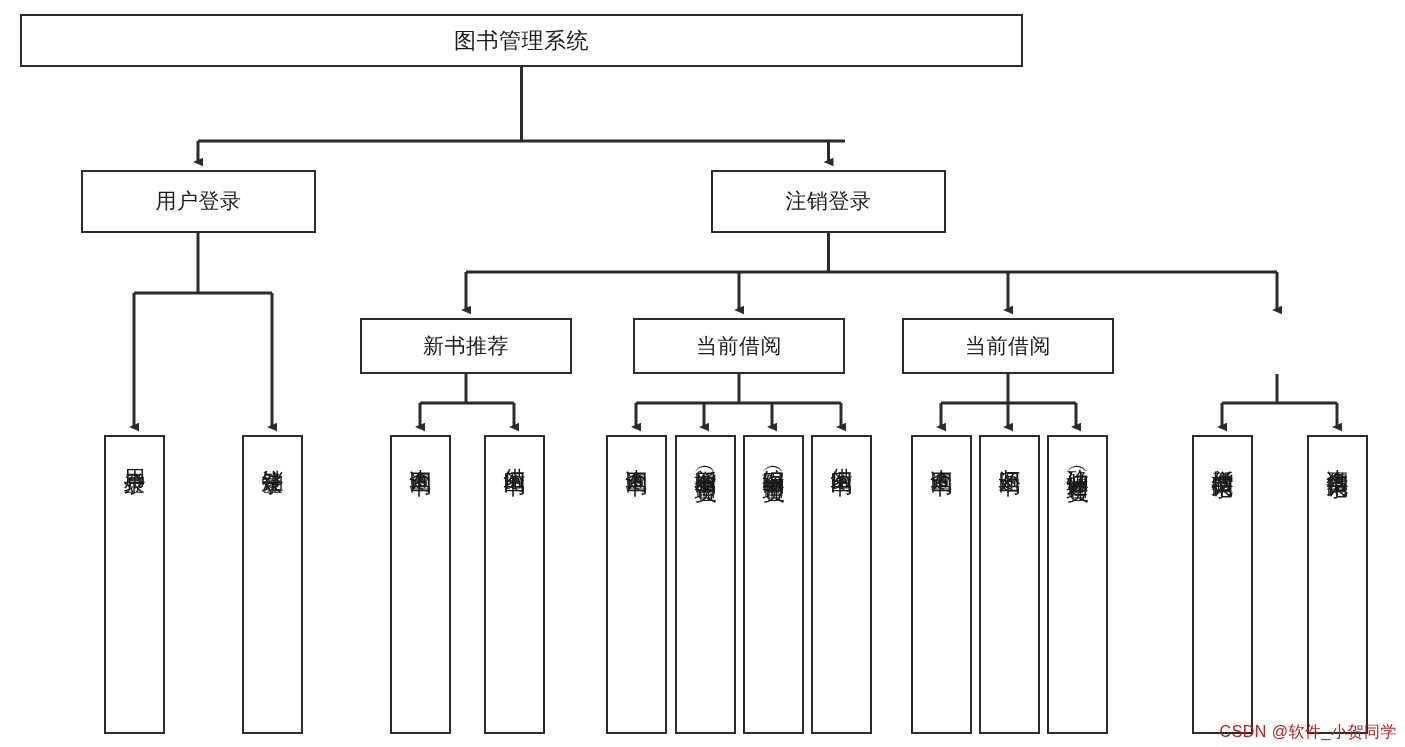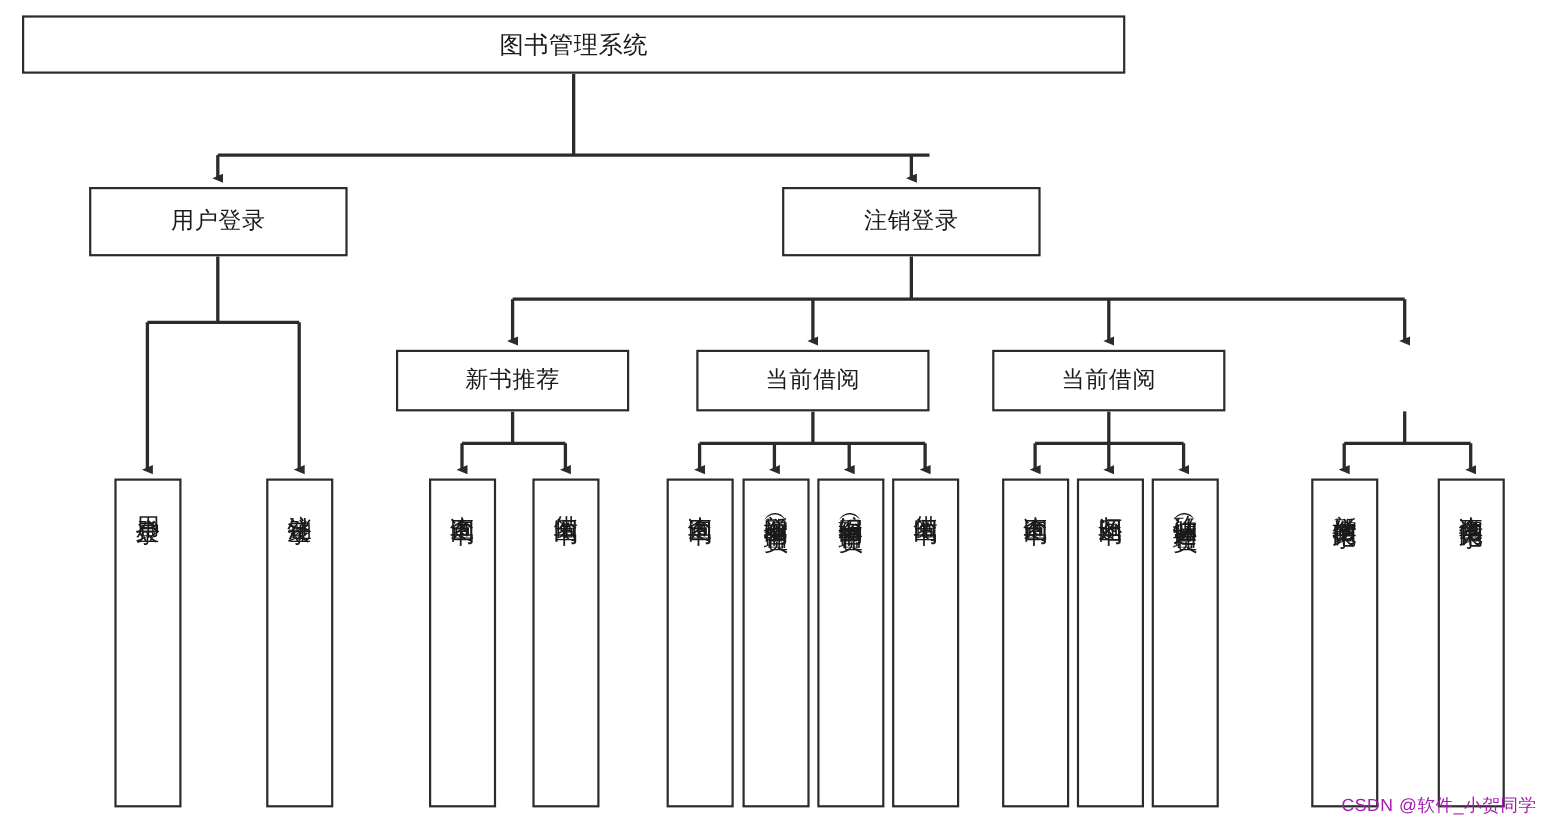--- a/index.html
+++ b/index.html
@@ -62,21 +62,21 @@
     font-size: 22px;
     line-height: 1.08;
     letter-spacing: 2px;
     white-space: nowrap;
   }
   .watermark {
     position: absolute;
     right: 8px;
     bottom: 4px;
     font-size: 16px;
-    color: #a21caf;
+    color: #b91c1c;
     letter-spacing: 0.5px;
     white-space: nowrap;
     user-select: none;
   }
 </style>
 </head>
 <body>
 
 <div id="canvas">
 

